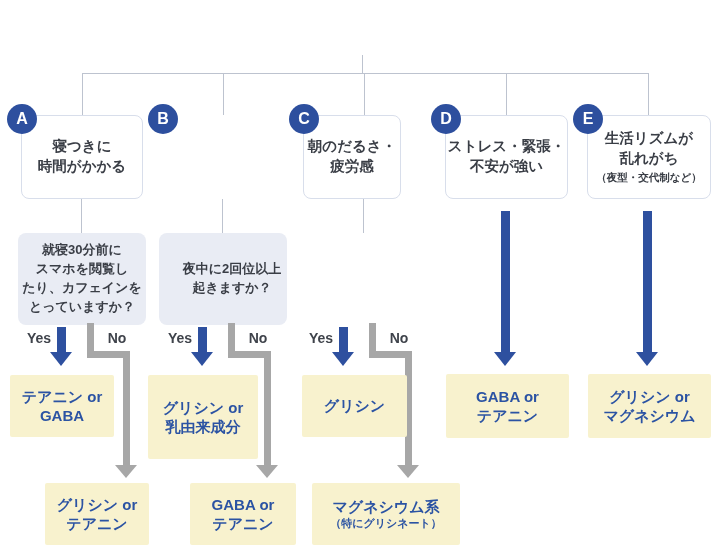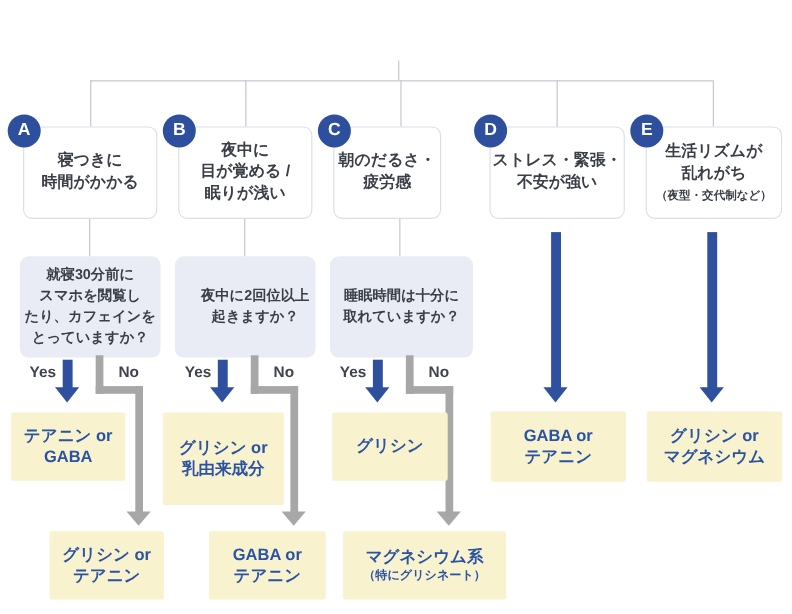--- a/index.html
+++ b/index.html
@@ -104,25 +104,20 @@
   <div class="badge badge-a">A</div>
   <div class="badge badge-b">B</div>
   <div class="badge badge-c">C</div>
   <div class="badge badge-d">D</div>
   <div class="badge badge-e">E</div>
 
   <div class="head head-a">
     <span class="head-label pre">寝つきに
 時間がかかる</span>
   </div>
-  <div class="head head-b">
-    <span class="head-label pre">夜中に
-目が覚める /
-眠りが浅い</span>
-  </div>
   <div class="head head-c">
     <span class="head-label pre">朝のだるさ・
 疲労感</span>
   </div>
   <div class="head head-d">
     <span class="head-label pre">ストレス・緊張・
 不安が強い</span>
   </div>
   <div class="head head-e">
     <span class="head-label pre">生活リズムが
@@ -136,24 +131,20 @@
 
   <div class="qbox qbox-a">
     <span class="pre">就寝30分前に
 スマホを閲覧し
 たり、カフェインを
 とっていますか？</span>
   </div>
   <div class="qbox qbox-b">
     <span class="pre">夜中に2回位以上
 起きますか？</span>
-  </div>
-  <div class="qbox qbox-c">
-    <span class="pre">睡眠時間は十分に
-取れていますか？</span>
   </div>
 
   <div class="lbl yes-a">Yes</div>
   <div class="lbl no-a">No</div>
   <div class="lbl yes-b">Yes</div>
   <div class="lbl no-b">No</div>
   <div class="lbl yes-c">Yes</div>
   <div class="lbl no-c">No</div>
 
   <div class="bbar bbar-a"></div>

